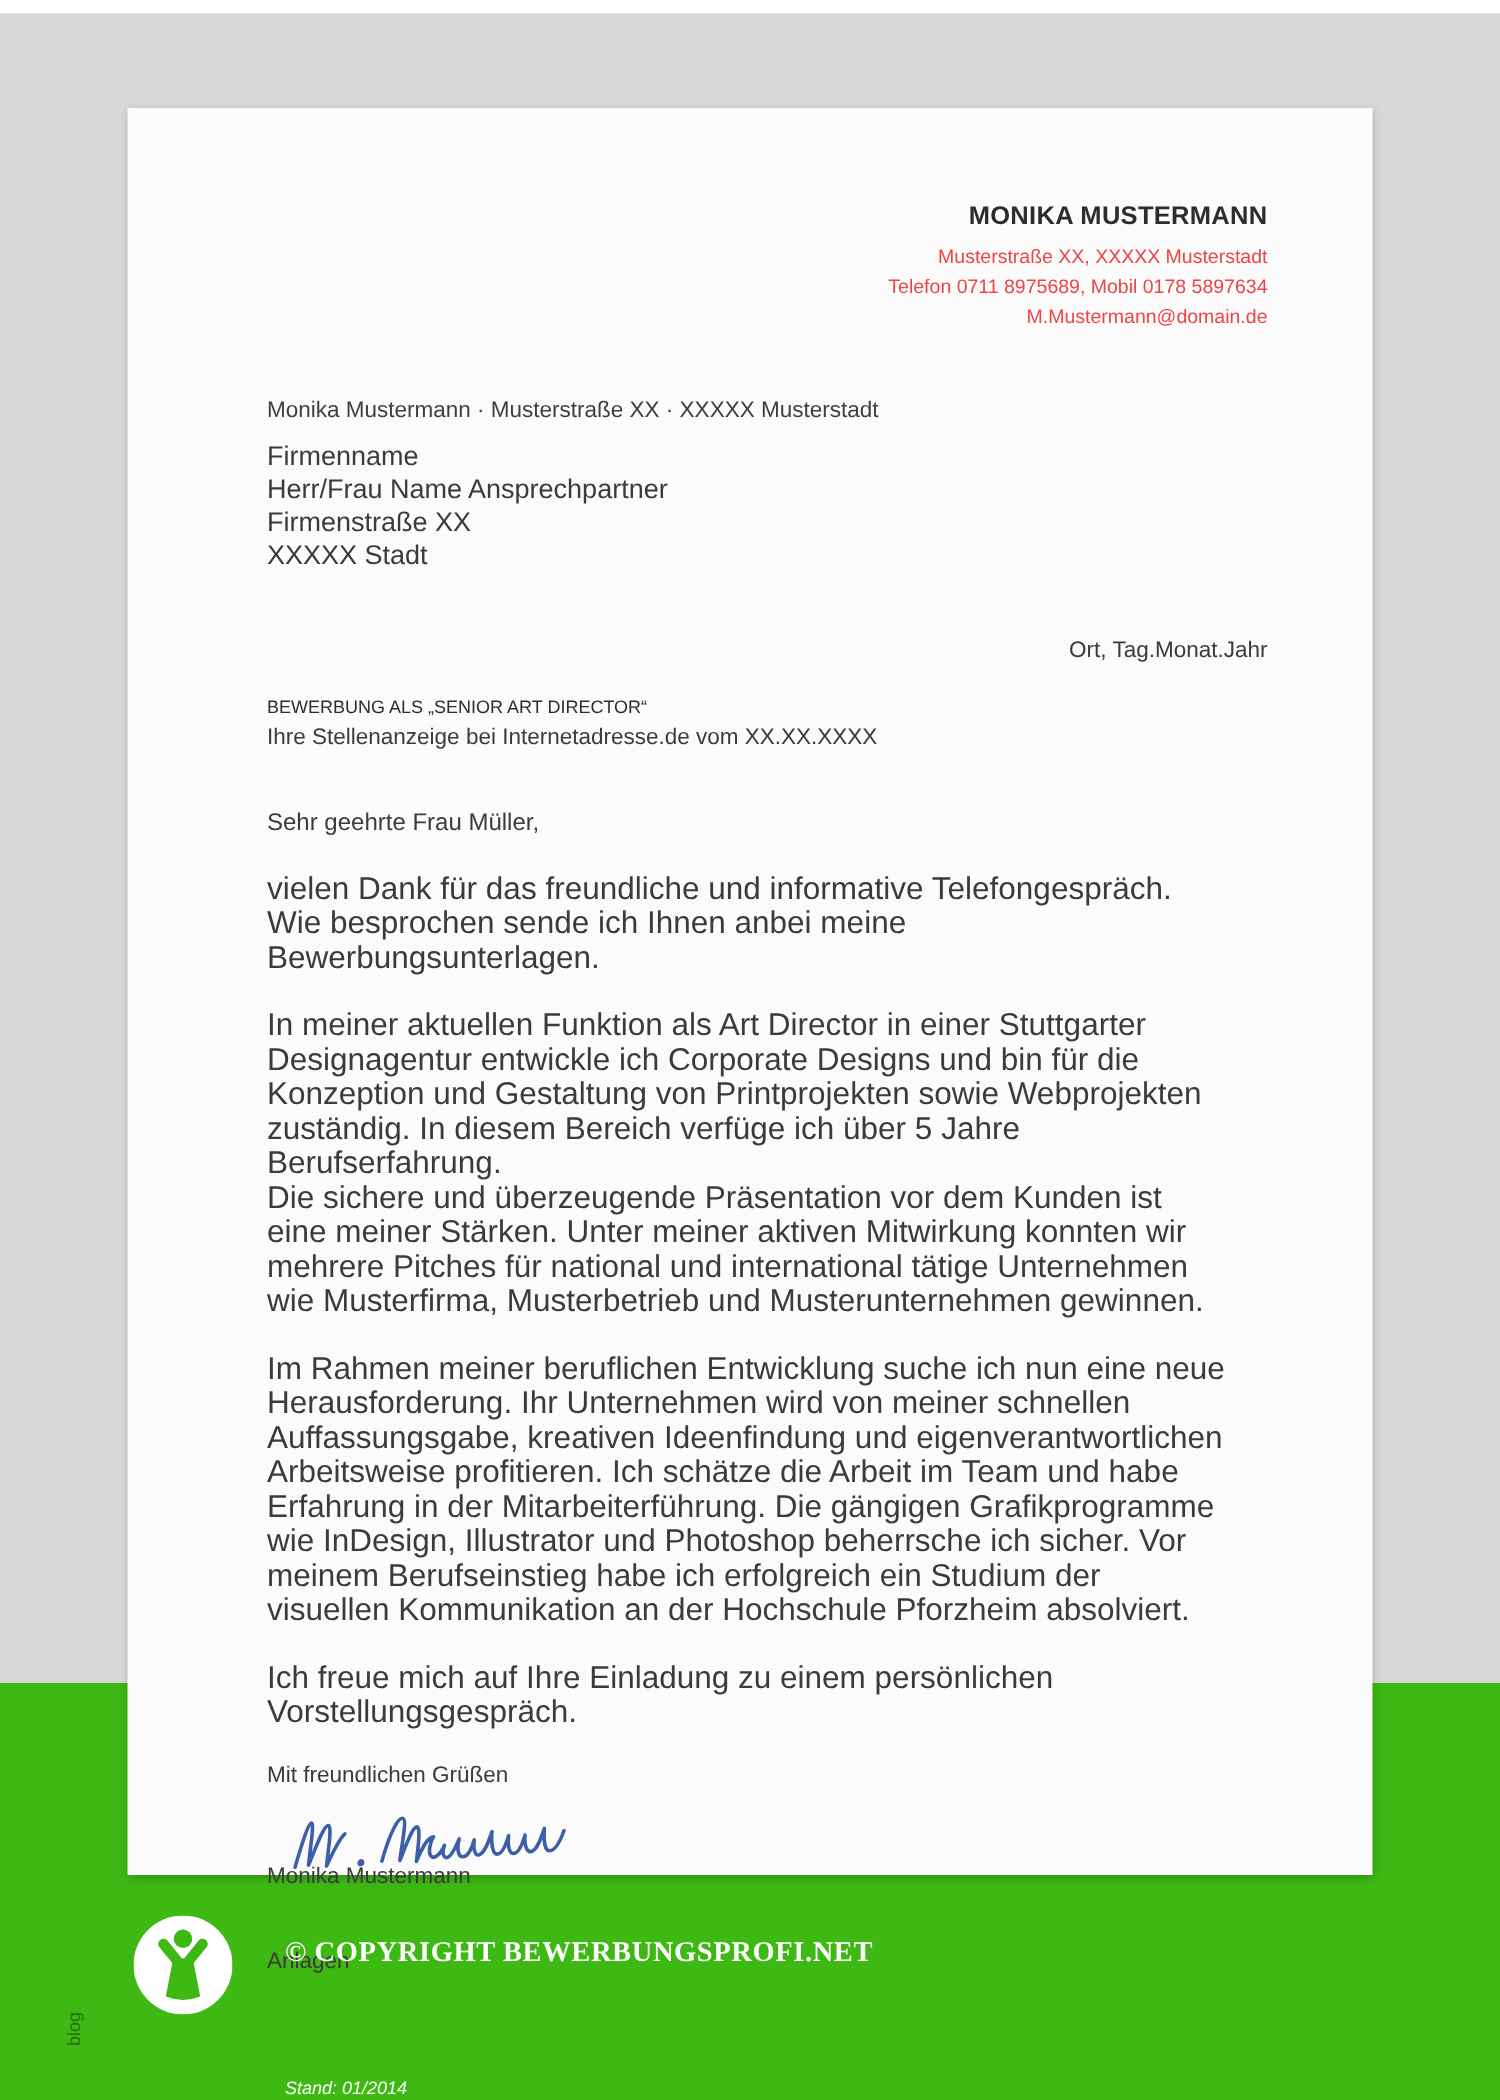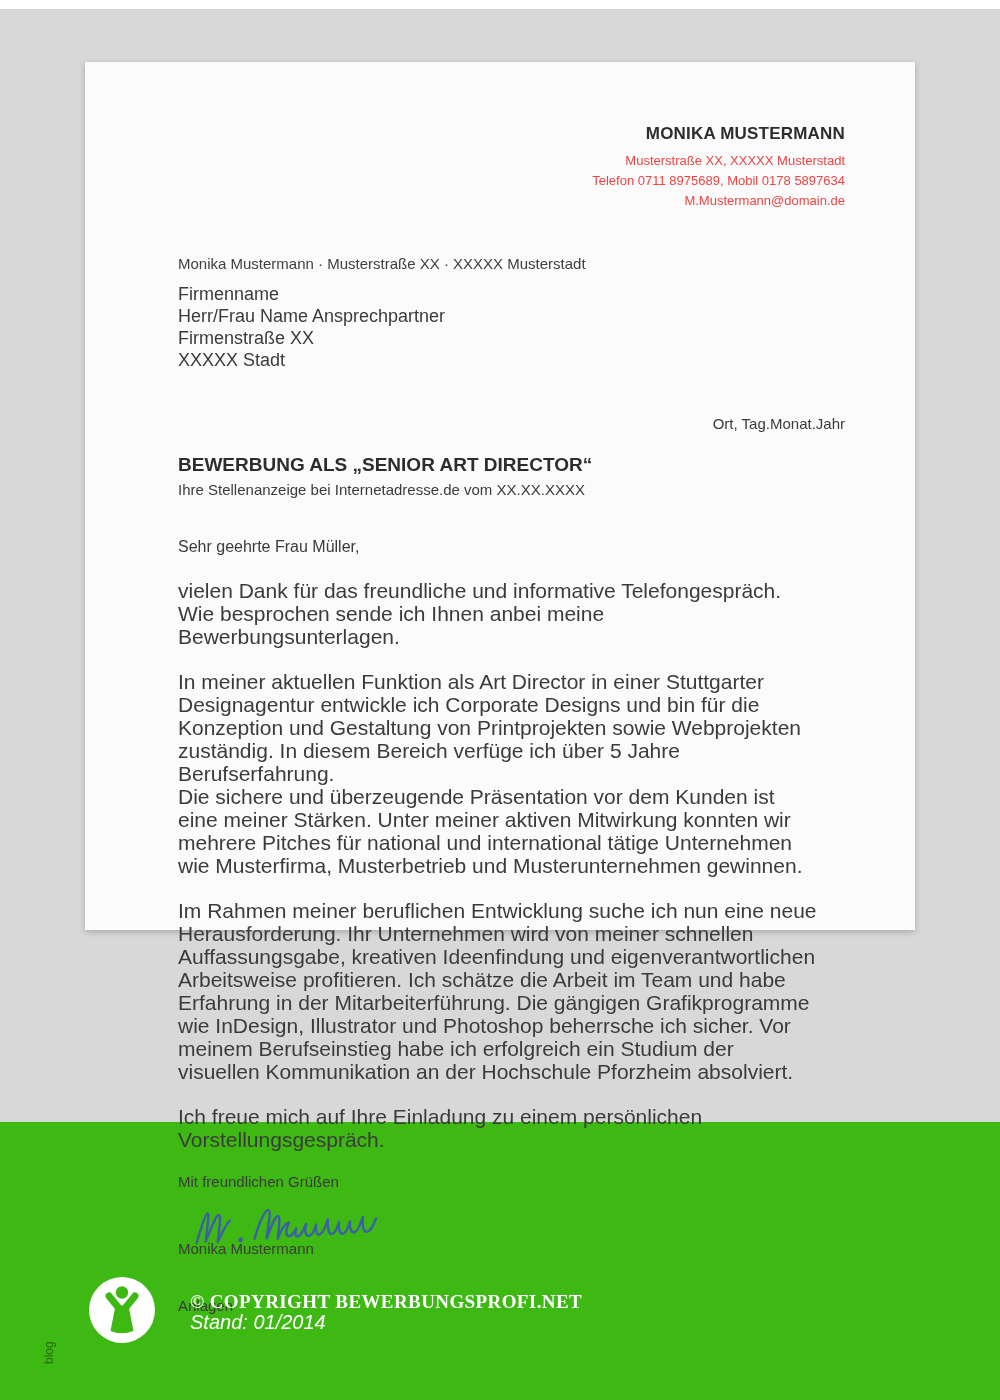--- a/index.html
+++ b/index.html
@@ -8,55 +8,55 @@
     font-family:"Liberation Sans", sans-serif;
     background:#d8d8d8;
     position:relative;
     overflow:hidden;
     color:#3b3b3b;
   }
   .top-strip { position:absolute; top:0; left:0; width:100%; height:9px; background:#ffffff; }
   .green-band { position:absolute; left:0; top:1122px; width:100%; height:278px; background:#3eb813; }
 
   .paper {
-    position:absolute; left:85px; top:62px; width:830px; height:868px;
+    position:absolute; left:85px; top:72px; width:830px; height:1178px;
     background:#fbfbfb;
     box-shadow:0 2px 6px rgba(0,0,0,0.22);
     padding:62px 70px 0 93px;
   }
 
   .sender-block { text-align:right; margin-bottom:44px; }
   .sender-name { font-size:17px; font-weight:bold; color:#2d2d2d; margin-bottom:7px; letter-spacing:0.2px; }
   .sender-sub { font-size:13px; line-height:20px; color:#ef4444; }
 
   .return-address { font-size:15px; color:#3f3f3f; margin-bottom:11px; }
   .recipient { font-size:18px; line-height:22px; margin-bottom:44px; }
 
   .date-line { text-align:right; font-size:15px; margin-bottom:22px; }
 
-  .subject { font-size:19px; font-weight:bold; color:#2d2d2d; margin-bottom:5px; }
+  .subject { font-size:12px; font-weight:normal; color:#2d2d2d; margin-bottom:5px; }
   .subject-sub { font-size:15px; margin-bottom:40px; }
 
   .body-text { width:642px; }
   .salutation { font-size:16px; margin-bottom:23px; }
   p.para { font-size:21px; line-height:23px; margin-bottom:22px; white-space:pre-line; }
   .closing { font-size:15px; margin-top:8px; }
 
   .signature-wrap { margin:4px 0 0 12px; height:46px; transform:rotate(-2deg); }
   .sig-name { font-size:15px; }
   .enclosures { font-size:15px; margin-top:40px; }
 
   .footer-logo { position:absolute; left:89px; top:1277px; width:66px; height:66px; }
   .footer-copy {
     position:absolute; left:190px; top:1291px;
     color:#ffffff; font-size:19px; font-weight:bold; letter-spacing:0.4px;font-family:Liberation Serif, serif;
   }
   .footer-stand {
-    position:absolute; left:190px; top:1311px;
-    color:#ffffff; font-size:20px; font-style:italic;
+    position:absolute; left:190px; top:1385px;
+    color:#ffffff; font-size:12px; font-style:italic;
   }
   .blog-tab {
     position:absolute; left:42px; top:1364px;
     transform:rotate(-90deg); transform-origin:left top;
     font-size:12px; color:rgba(0,0,0,0.42);
   }
 </style>
 </head>
 <body>
 

